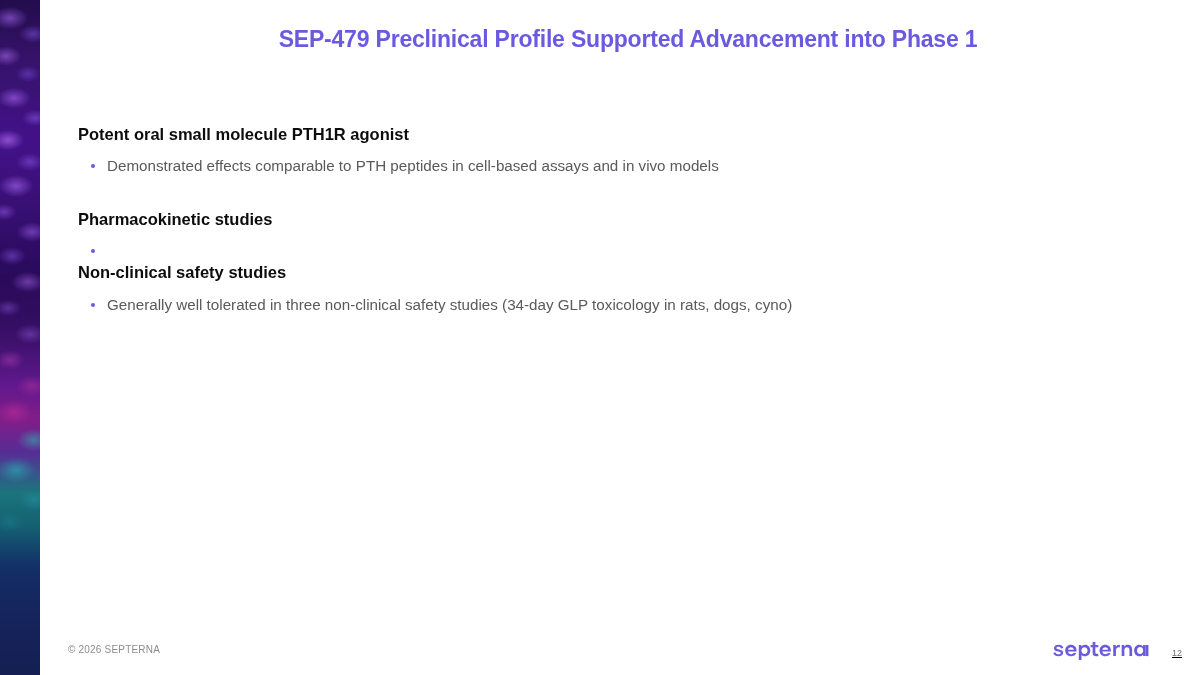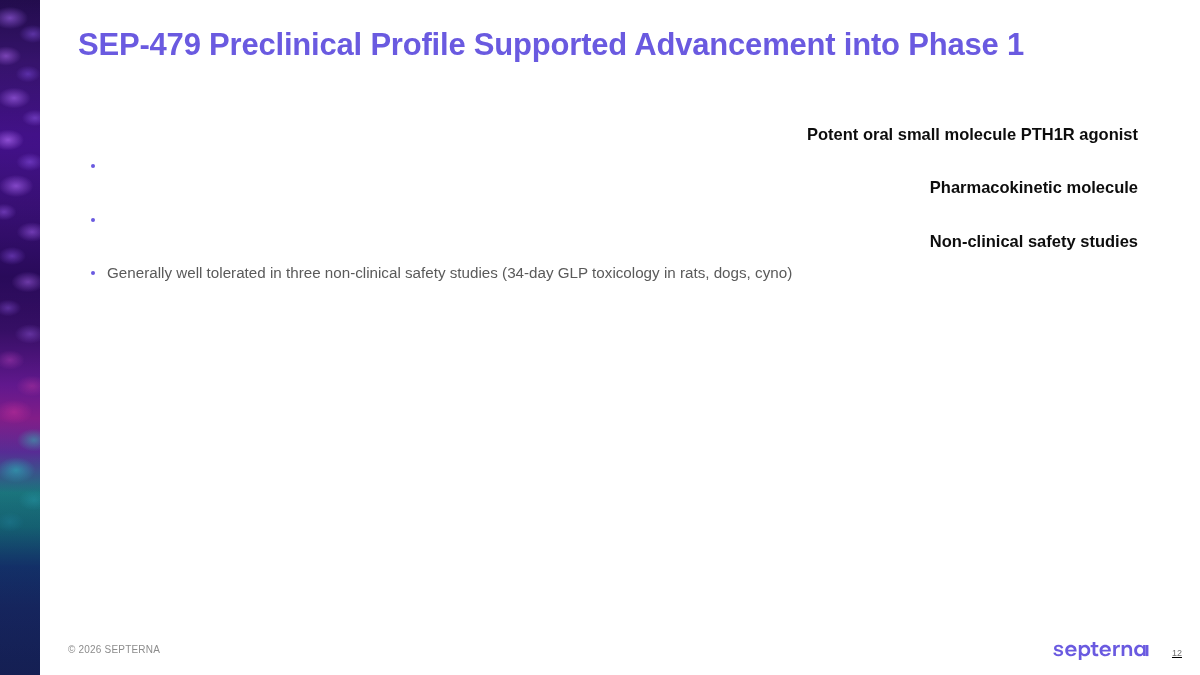--- a/index.html
+++ b/index.html
@@ -84,26 +84,27 @@
   .edge-shade {
     background: linear-gradient(to bottom, rgba(0,0,0,0.18) 0%, rgba(0,0,0,0) 22%, rgba(0,0,0,0.12) 46%, rgba(0,0,0,0.05) 70%, rgba(10,16,60,0.45) 100%);
   }
 
   
   .slide-title {
     position: absolute;
     left: 78px;
     top: 26px;
     width: 1100px;
-    font-size: 31px;
+    font-size: 23px;
     font-weight: bold;
     letter-spacing: -0.2px;
     color: #6a5ae0;
     line-height: 1.2;
     white-space: nowrap;
+    text-align: center;
   }
 
   
   .body-area {
     position: absolute;
     left: 78px;
     top: 124px;
     width: 1060px;
   }
 
@@ -111,21 +112,20 @@
     margin-bottom: 12px;
   }
   .section:last-child { margin-bottom: 0; }
 
   .section-heading {
     font-size: 16.5px;
     font-weight: bold;
     color: #0d0d0d;
     line-height: 1.3;
     margin-bottom: 11px;
-    text-align: right;
   }
 
   .bullet-list {
     margin: 0;
     padding: 0;
     list-style: none;
   }
 
   .bullet-item {
     position: relative;
@@ -193,28 +193,29 @@
 
   <div class="slide-title">SEP-479 Preclinical Profile Supported Advancement into Phase 1</div>
 
   <div class="body-area">
 
     <div class="section">
       <div class="section-heading">Potent oral small molecule PTH1R agonist</div>
       <ul class="bullet-list">
         <li class="bullet-item">
           <span class="bullet-dot"></span>
+          <span>Demonstrated effects comparable to PTH peptides in cell-based assays and in vivo models</span>
         </li>
       </ul>
     </div>
 
     <div class="section-gap"></div>
 
     <div class="section">
-      <div class="section-heading">Pharmacokinetic molecule</div>
+      <div class="section-heading">Pharmacokinetic studies</div>
       <ul class="bullet-list">
         <li class="bullet-item">
           <span class="bullet-dot"></span>
         </li>
       </ul>
     </div>
 
     <div class="section-gap"></div>
 
     <div class="section">

